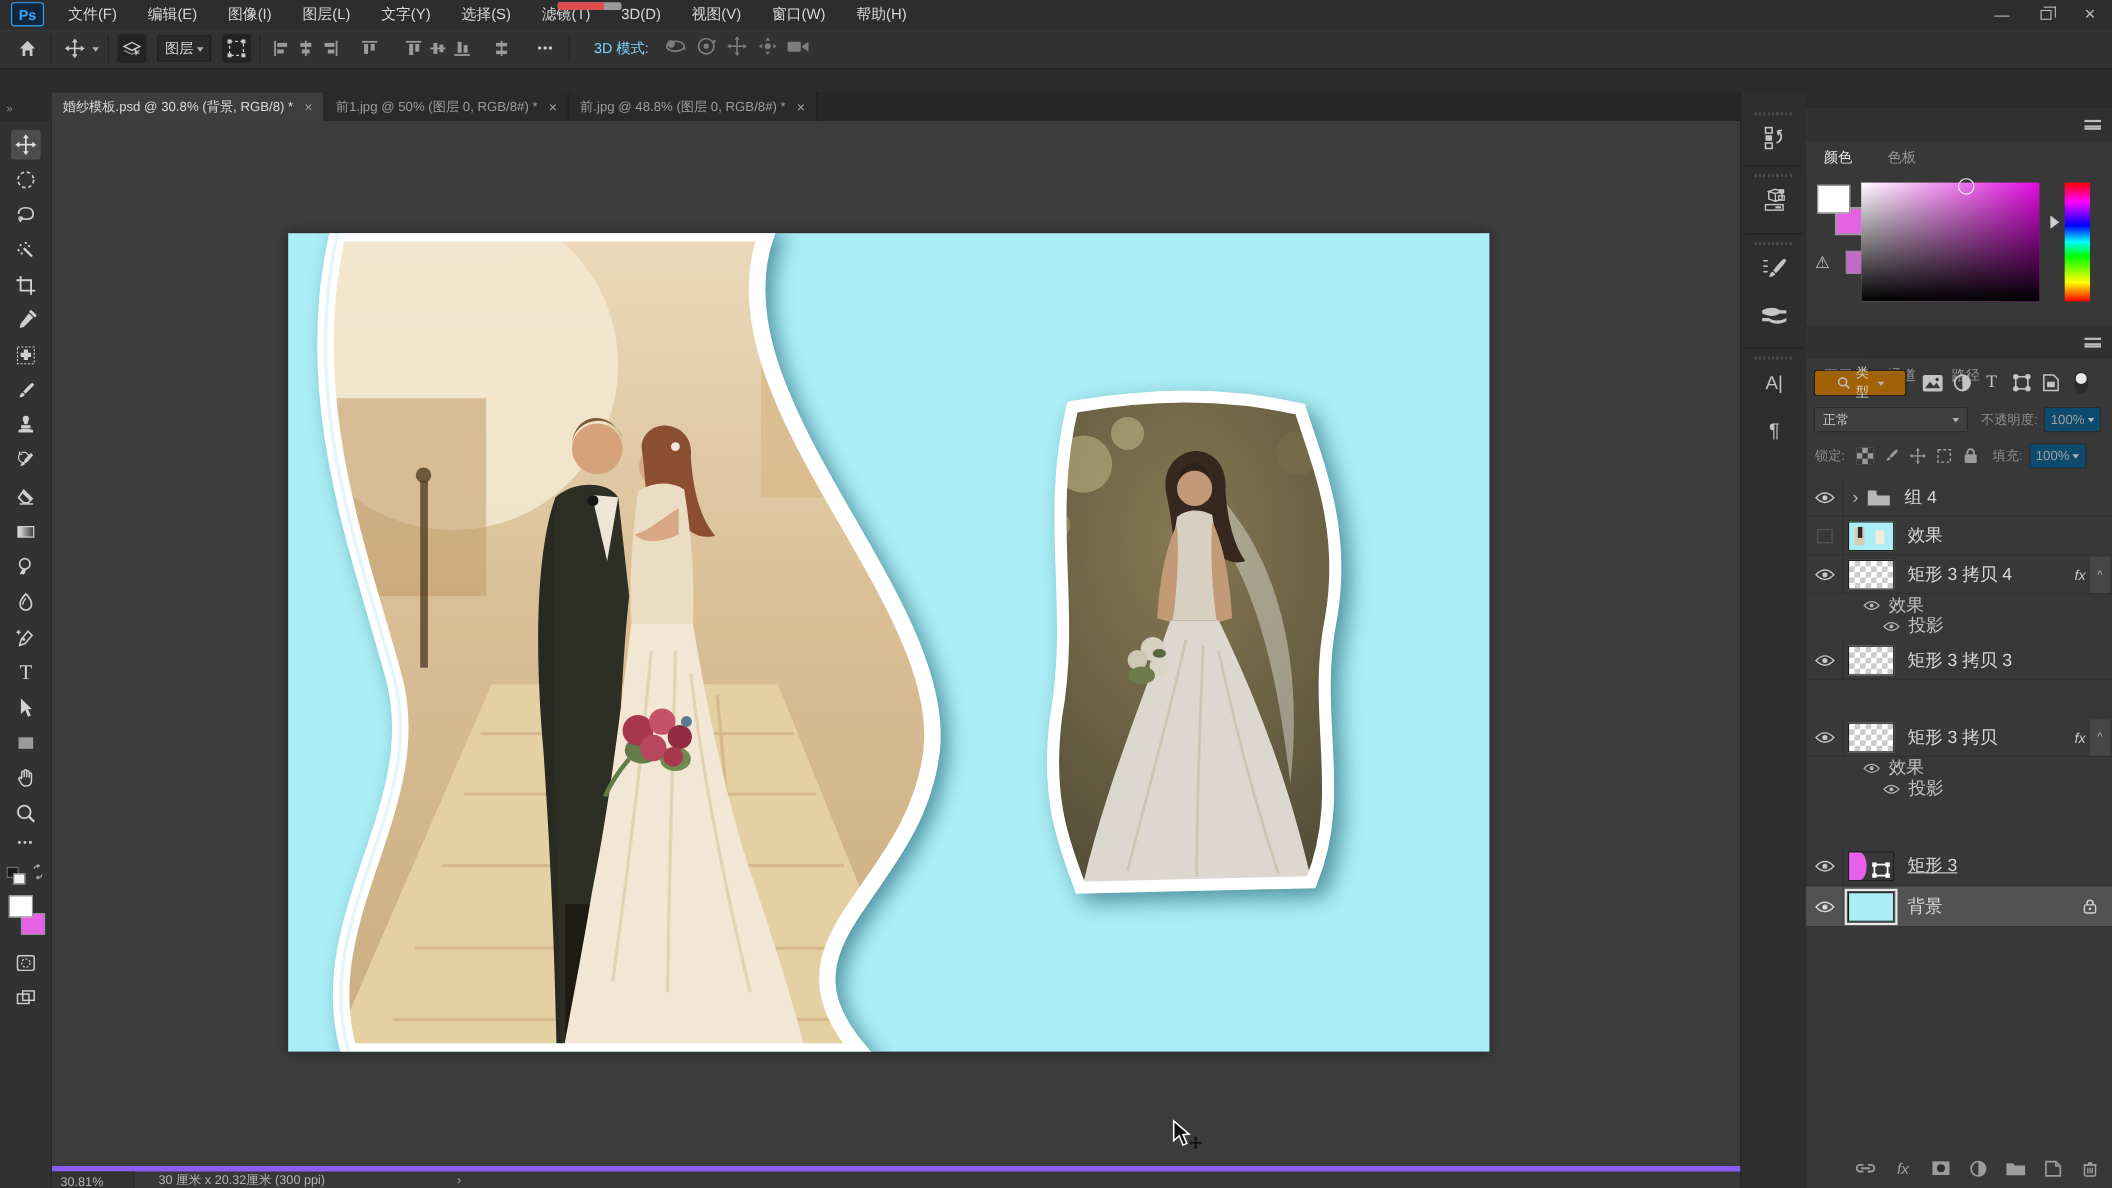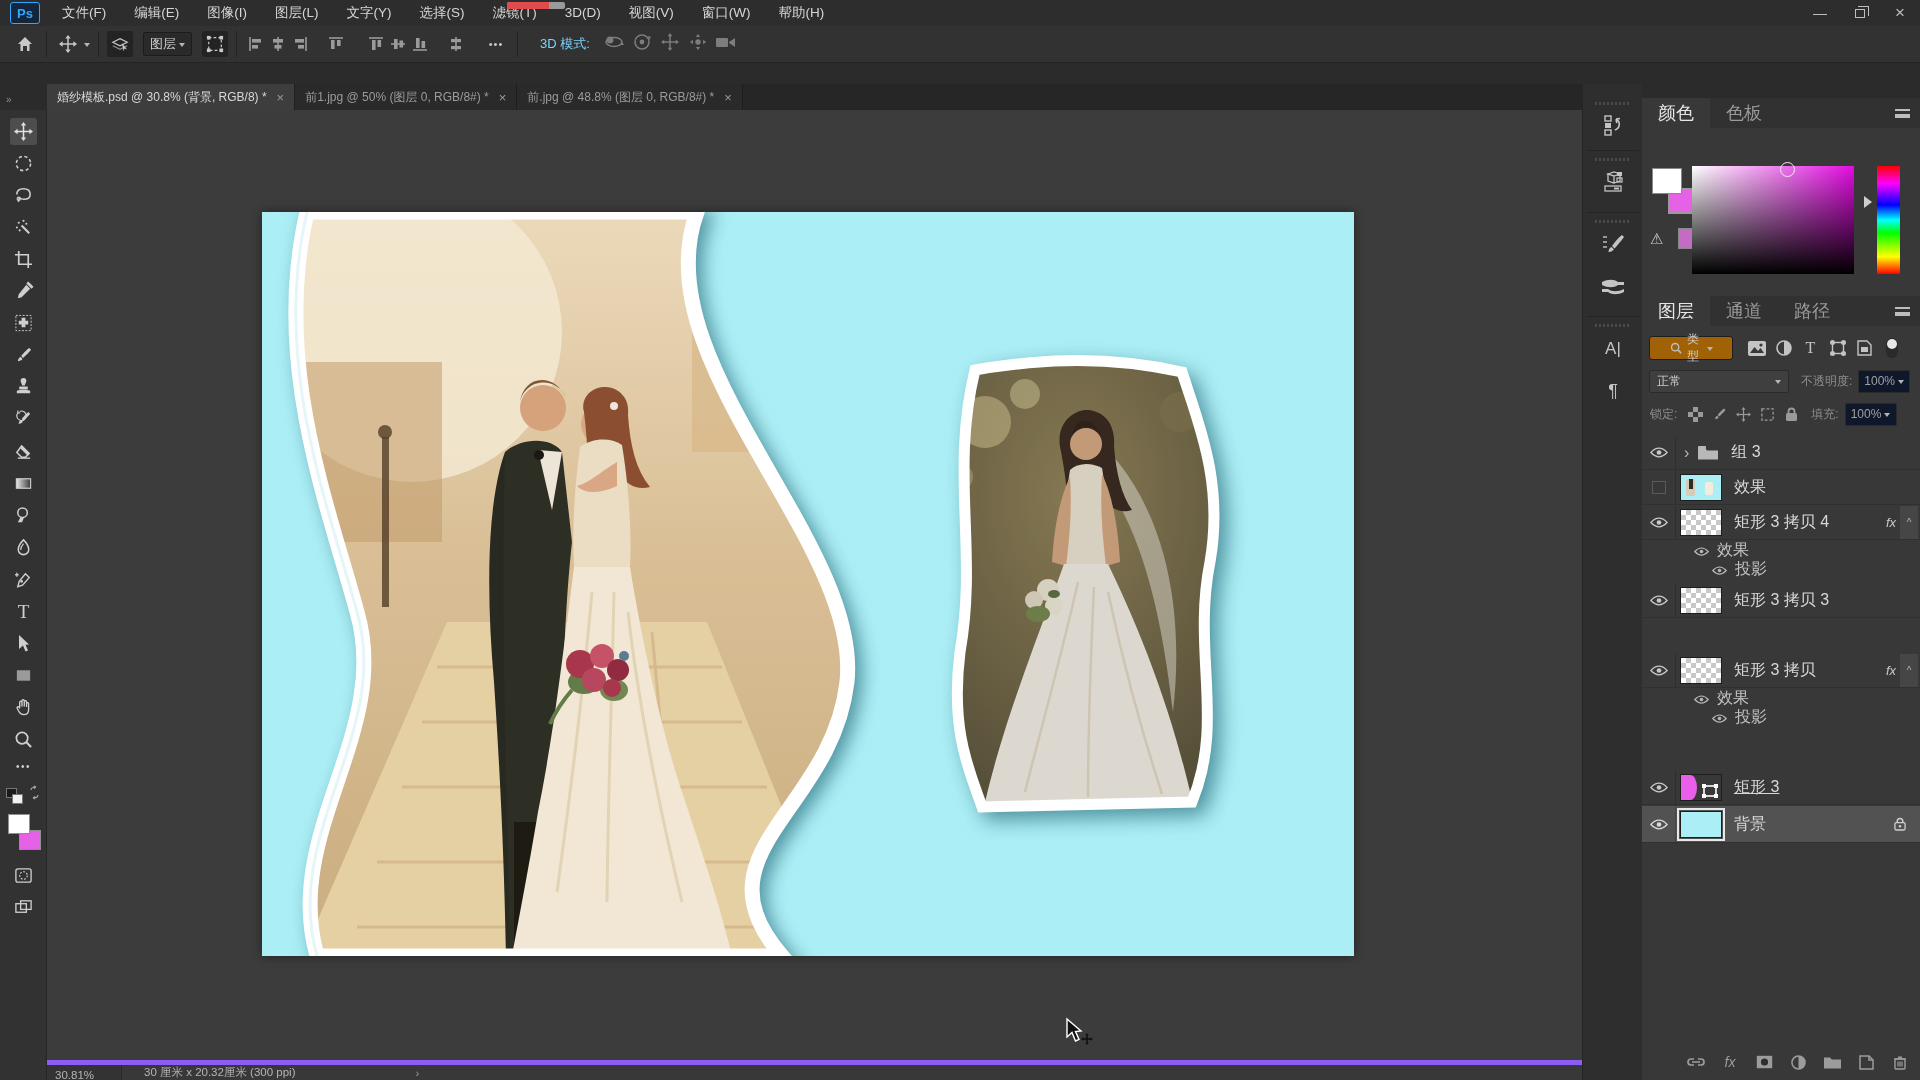--- a/index.html
+++ b/index.html
@@ -60,21 +60,21 @@
   #status-chev { margin-left:120px; color:#9a9a9a;}
   
   #icondock { left:1582px; top:84px; width:60px; height:996px; background:#2e2e2e; border-left:1px solid #252525; z-index:25;}
   .dock-ic { position:absolute; left:14px; width:32px; height:30px; display:flex; align-items:center; justify-content:center;
              color:#c4c4c4; font-size:16px;}
   .dock-sep { position:absolute; left:4px; width:52px; height:1px; background:#242424; }
   .dock-grip { position:absolute; left:12px; width:36px; height:3px;
                background:repeating-linear-gradient(90deg,#4a4a4a 0 2px,transparent 2px 4px); }
   
   .panel-tabs { position:absolute; left:0; top:0; width:278px; height:30px; background:#313131; display:flex;}
-  .p-tab { height:30px; padding:0 16px; display:flex; align-items:center; font-size:18px; color:#9a9a9a; }
+  .p-tab { height:30px; padding:0 16px; display:flex; align-items:center; font-size:13px; color:#9a9a9a;margin-top:30px; }
   .p-tab.active { background:#383838; color:#e6e6e6; }
   .hamburger { position:absolute; right:10px; top:11px; width:15px; height:9px;
                border-top:2px solid #bdbdbd; border-bottom:2px solid #bdbdbd; }
   .hamburger:before { content:""; display:block; margin-top:2.5px; border-top:2px solid #bdbdbd; }
   #colorpanel { left:1642px; top:98px; width:278px; height:198px; background:#383838; z-index:25;}
   #colorfield { position:absolute; left:50px; top:38px; width:162px; height:108px;
       background:linear-gradient(to top, #000 0%, rgba(0,0,0,0) 100%),
                  linear-gradient(to right, #ffffff 0%, #e10ce1 100%); }
   #colorfield .picker { position:absolute; left:88px; top:-4px; width:15px; height:15px; border:1.5px solid #f0f0f0;
                         border-radius:50%; }
@@ -89,21 +89,21 @@
   #layerspanel { left:1642px; top:296px; width:278px; height:784px; background:#383838; z-index:25;}
   .lp-row { position:absolute; left:0; width:278px; display:flex; align-items:center; font-size:12px; color:#cfcfcf;}
   #lp-filter { top:38px; height:28px; }
   #filter-combo { margin-left:7px; width:84px; height:24px; background:#a16207; border:1px solid #1e1e1e; border-radius:3px;
                   display:flex; align-items:center; padding:0 20px; color:#cfcfcf;}
   .f-ic { width:27px; display:flex; justify-content:center; color:#c4c4c4;}
   #lp-blend { top:72px; height:26px; }
   #blend-dd { margin-left:7px; width:140px; height:23px; background:#3f3f3f; border:1px solid #2a2a2a; border-radius:2px;
               display:flex; align-items:center; padding:0 7px; color:#cccccc;}
   .dim { color:#8d8d8d; }
-  .mini-dd { width:52px; height:23px; background:#0f172a; border:1px solid #2a2a2a; border-radius:2px;
+  .mini-dd { width:52px; height:23px; background:#0c4a6e; border:1px solid #2a2a2a; border-radius:2px;
              display:flex; align-items:center; padding:0 5px; color:#a0a0a0;}
   #lp-lock { top:106px; height:24px; color:#8d8d8d;}
   .lock-ic { width:24px; display:flex; justify-content:center; color:#9a9a9a;}
   
   #layerlist { position:absolute; left:0; top:140px; width:278px; height:560px; }
   .lrow { position:absolute; left:0; width:278px; height:34px; border-bottom:1px solid #303030; display:flex; align-items:center;}
   .lrow.sub { height:19px; border-bottom:none; }
   .lrow.selected { background:#525252; }
   .eyebox { width:34px; height:100%; border-right:1px solid #2e2e2e; display:flex; align-items:center; justify-content:center; flex:none;}
   .thumb { width:42px; height:27px; margin-left:4px; flex:none; border:1px solid #1e1e1e;}
@@ -834,21 +834,21 @@
           <svg width="18" height="11" viewBox="0 0 20 12">
             <path d="M1 6 Q10 -3.5 19 6 Q10 15.5 1 6z" fill="none" stroke="#c8c8c8" stroke-width="1.4"></path>
             <circle cx="10" cy="6" r="2.6" fill="#c8c8c8"></circle>
           </svg>
         </div>
       <span style="margin-left:8px; color:#b5b5b5;">›</span>
       <svg width="22" height="16" viewBox="0 0 22 16" style="margin-left:8px">
           <path d="M1 3 h7 l2 2.5 h11 v9 H1z" fill="#b8b8b8"></path>
           <rect x="1" y="1" width="8" height="3" rx="1" fill="#b8b8b8"></rect>
         </svg>
-      <span class="lname">组 3</span>
+      <span class="lname">组 4</span>
     </div>
 
     <div class="lrow" style="top:35px">
       <div class="eyebox">
           <span style="width:14px;height:13px;border:1px solid #5a5a5a;display:block;"></span>
         </div>
       <div class="thumb" style="background:#aceef5; position:relative;">
         <span style="position:absolute;left:5px;top:4px;width:9px;height:17px;background:#d8cbb5;border-radius:2px;"></span>
         <span style="position:absolute;left:8px;top:4px;width:4px;height:10px;background:#2a2d2a;"></span>
         <span style="position:absolute;right:8px;top:7px;width:8px;height:13px;background:#f2ecdc;border-radius:2px;"></span>

